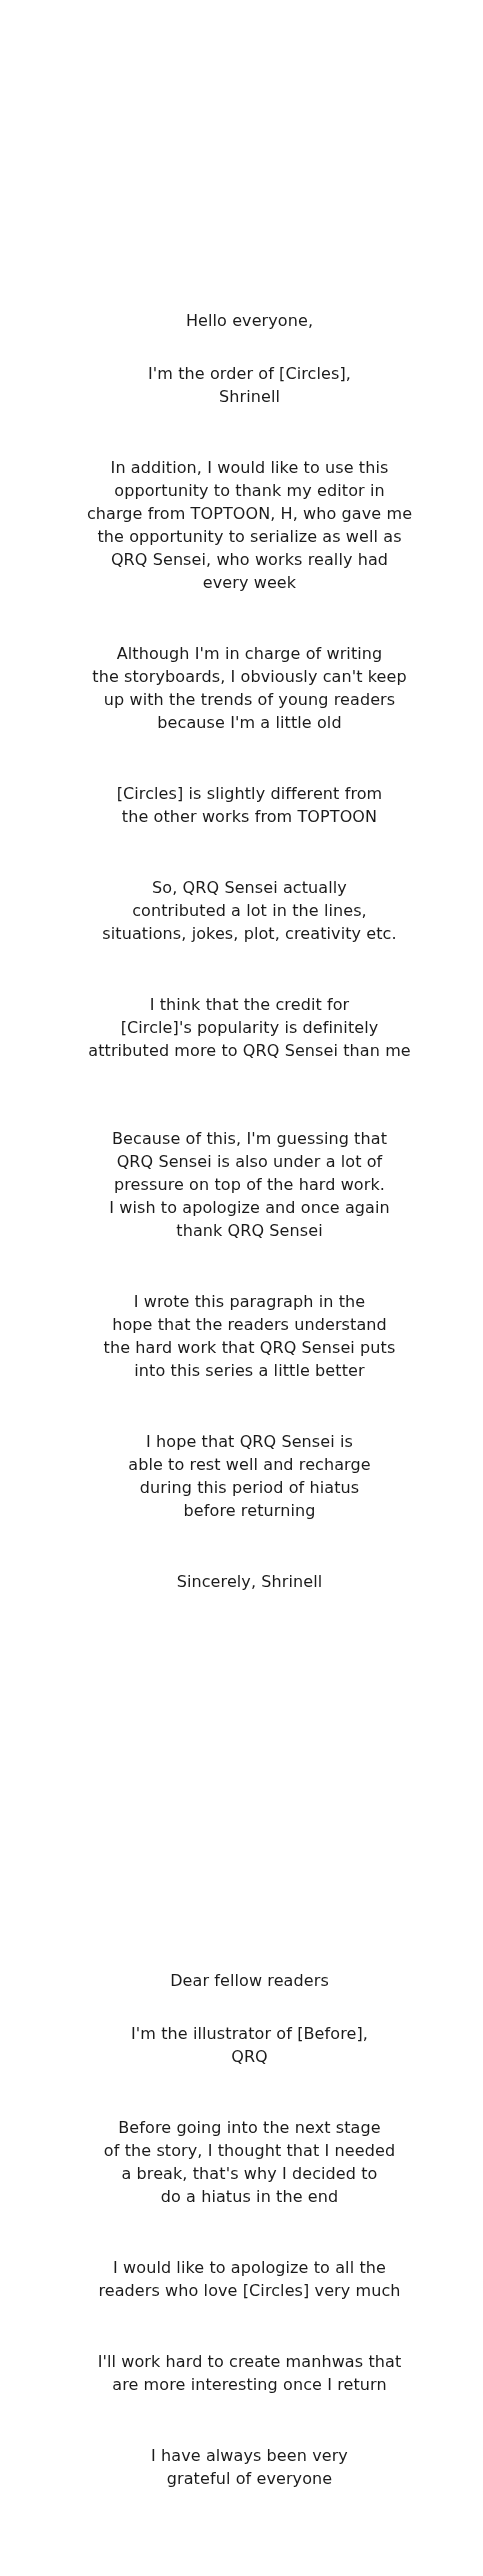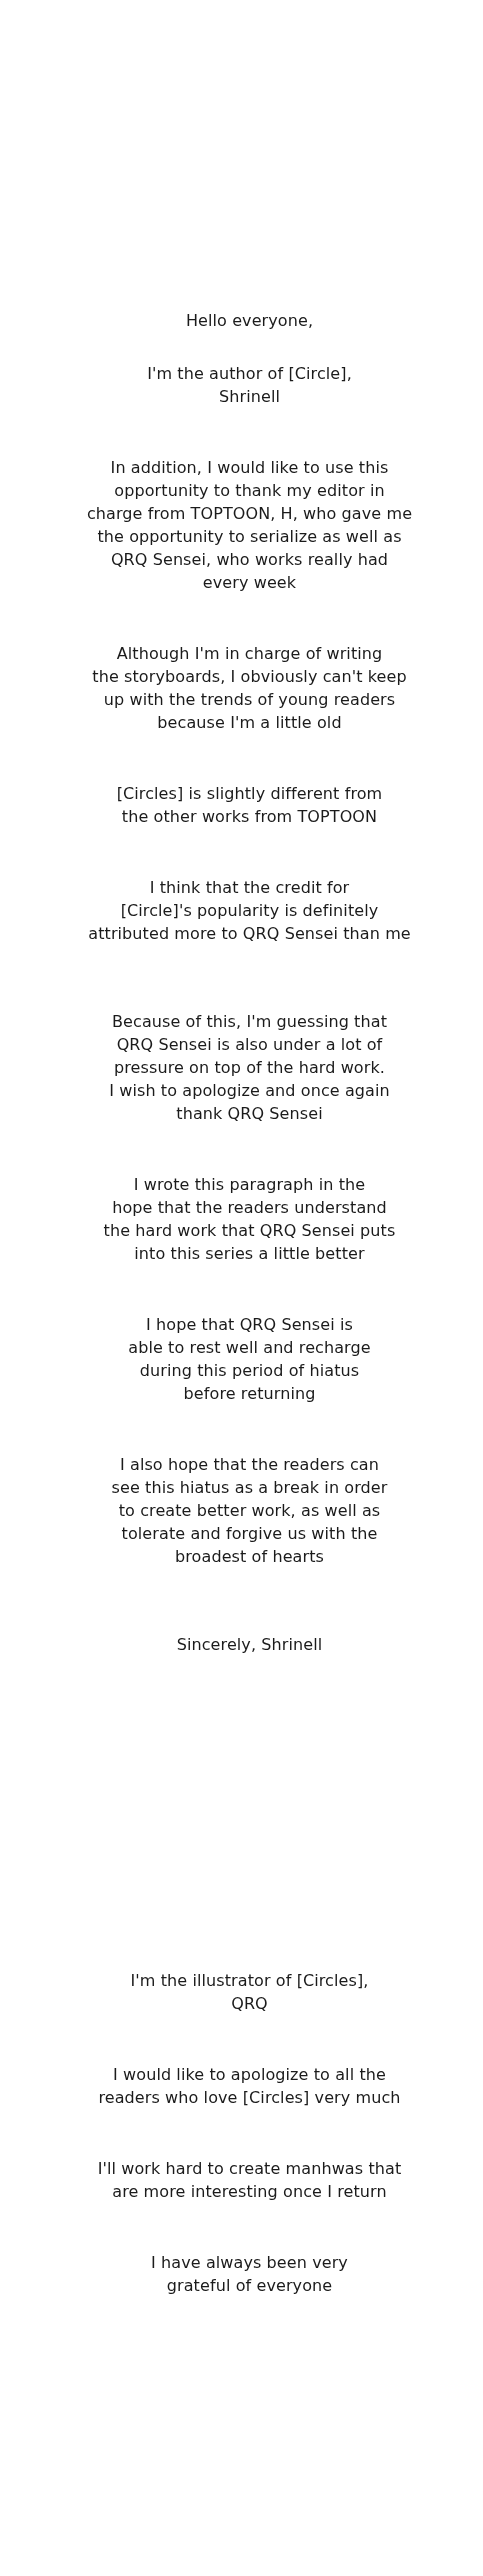--- a/index.html
+++ b/index.html
@@ -43,61 +43,64 @@
   .para.gap-big { margin-bottom: 48px; }
   .para.gap-xl { margin-bottom: 65px; margin-top: 44px; }
 </style>
 </head>
 <body>
 
 <div class="page">
 
   <section class="letter letter-one">
     <p class="para">Hello everyone,</p>
-    <p class="para gap-big">I'm the author of [Circle],
+    <p class="para gap-big">I'm the order of [Circles],
 Shrinell</p>
     <p class="para gap-big">In addition, I would like to use this
 opportunity to thank my editor in
 charge from TOPTOON, H, who gave me
 the opportunity to serialize as well as
 QRQ Sensei, who works really had
 every week</p>
     <p class="para gap-big">Although I'm in charge of writing
 the storyboards, I obviously can't keep
 up with the trends of young readers
 because I'm a little old</p>
     <p class="para gap-big">[Circles] is slightly different from
 the other works from TOPTOON</p>
+    <p class="para gap-big">So, QRQ Sensei actually
+contributed a lot in the lines,
+situations, jokes, plot, creativity etc.</p>
     <p class="para gap-xl">I think that the credit for
 [Circle]'s popularity is definitely
 attributed more to QRQ Sensei than me</p>
     <p class="para gap-big">Because of this, I'm guessing that
 QRQ Sensei is also under a lot of
 pressure on top of the hard work.
 I wish to apologize and once again
 thank QRQ Sensei</p>
     <p class="para gap-big">I wrote this paragraph in the
 hope that the readers understand
 the hard work that QRQ Sensei puts
 into this series a little better</p>
     <p class="para gap-big">I hope that QRQ Sensei is
 able to rest well and recharge
 during this period of hiatus
 before returning</p>
-    <p class="para gap-xl">I also hope that the readers can
-see this hiatus as a break in order
-to create better work, as well as
-tolerate and forgive us with the
-broadest of hearts</p>
     <p class="para">Sincerely, Shrinell</p>
   </section>
 
   <section class="letter letter-two">
-    <p class="para gap-big">I'm the illustrator of [Circles],
+    <p class="para">Dear fellow readers</p>
+    <p class="para gap-big">I'm the illustrator of [Before],
 QRQ</p>
+    <p class="para gap-big">Before going into the next stage
+of the story, I thought that I needed
+a break, that's why I decided to
+do a hiatus in the end</p>
     <p class="para gap-big">I would like to apologize to all the
 readers who love [Circles] very much</p>
     <p class="para gap-big">I'll work hard to create manhwas that
 are more interesting once I return</p>
     <p class="para">I have always been very
 grateful of everyone</p>
   </section>
 
 </div>
 

